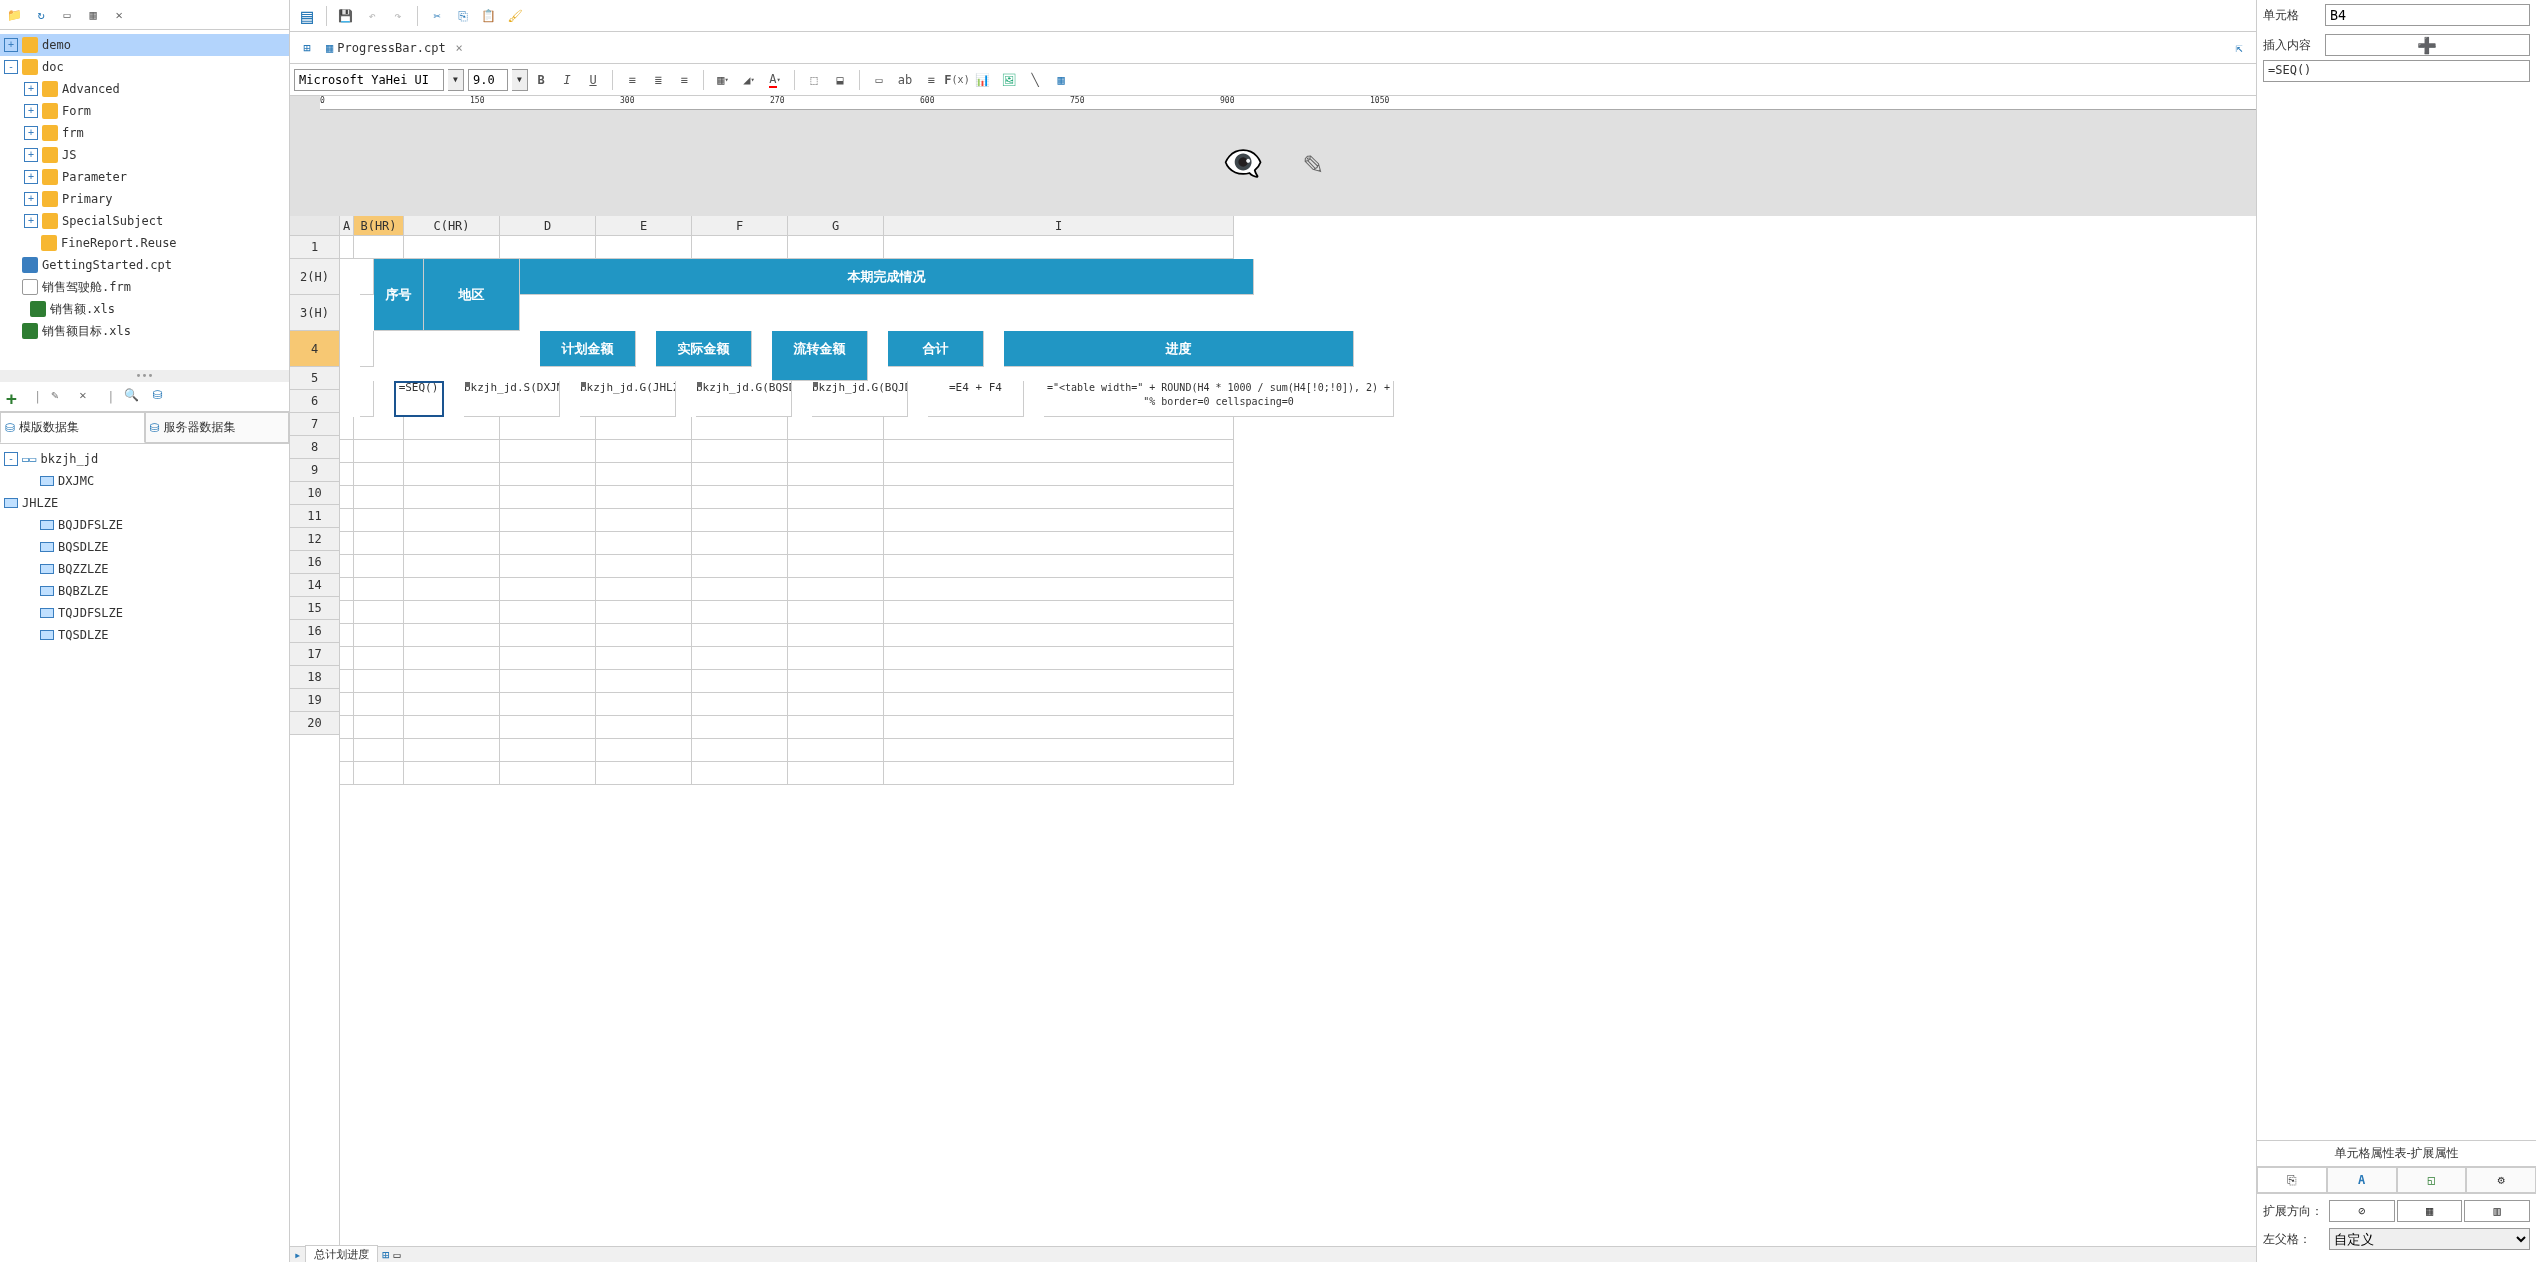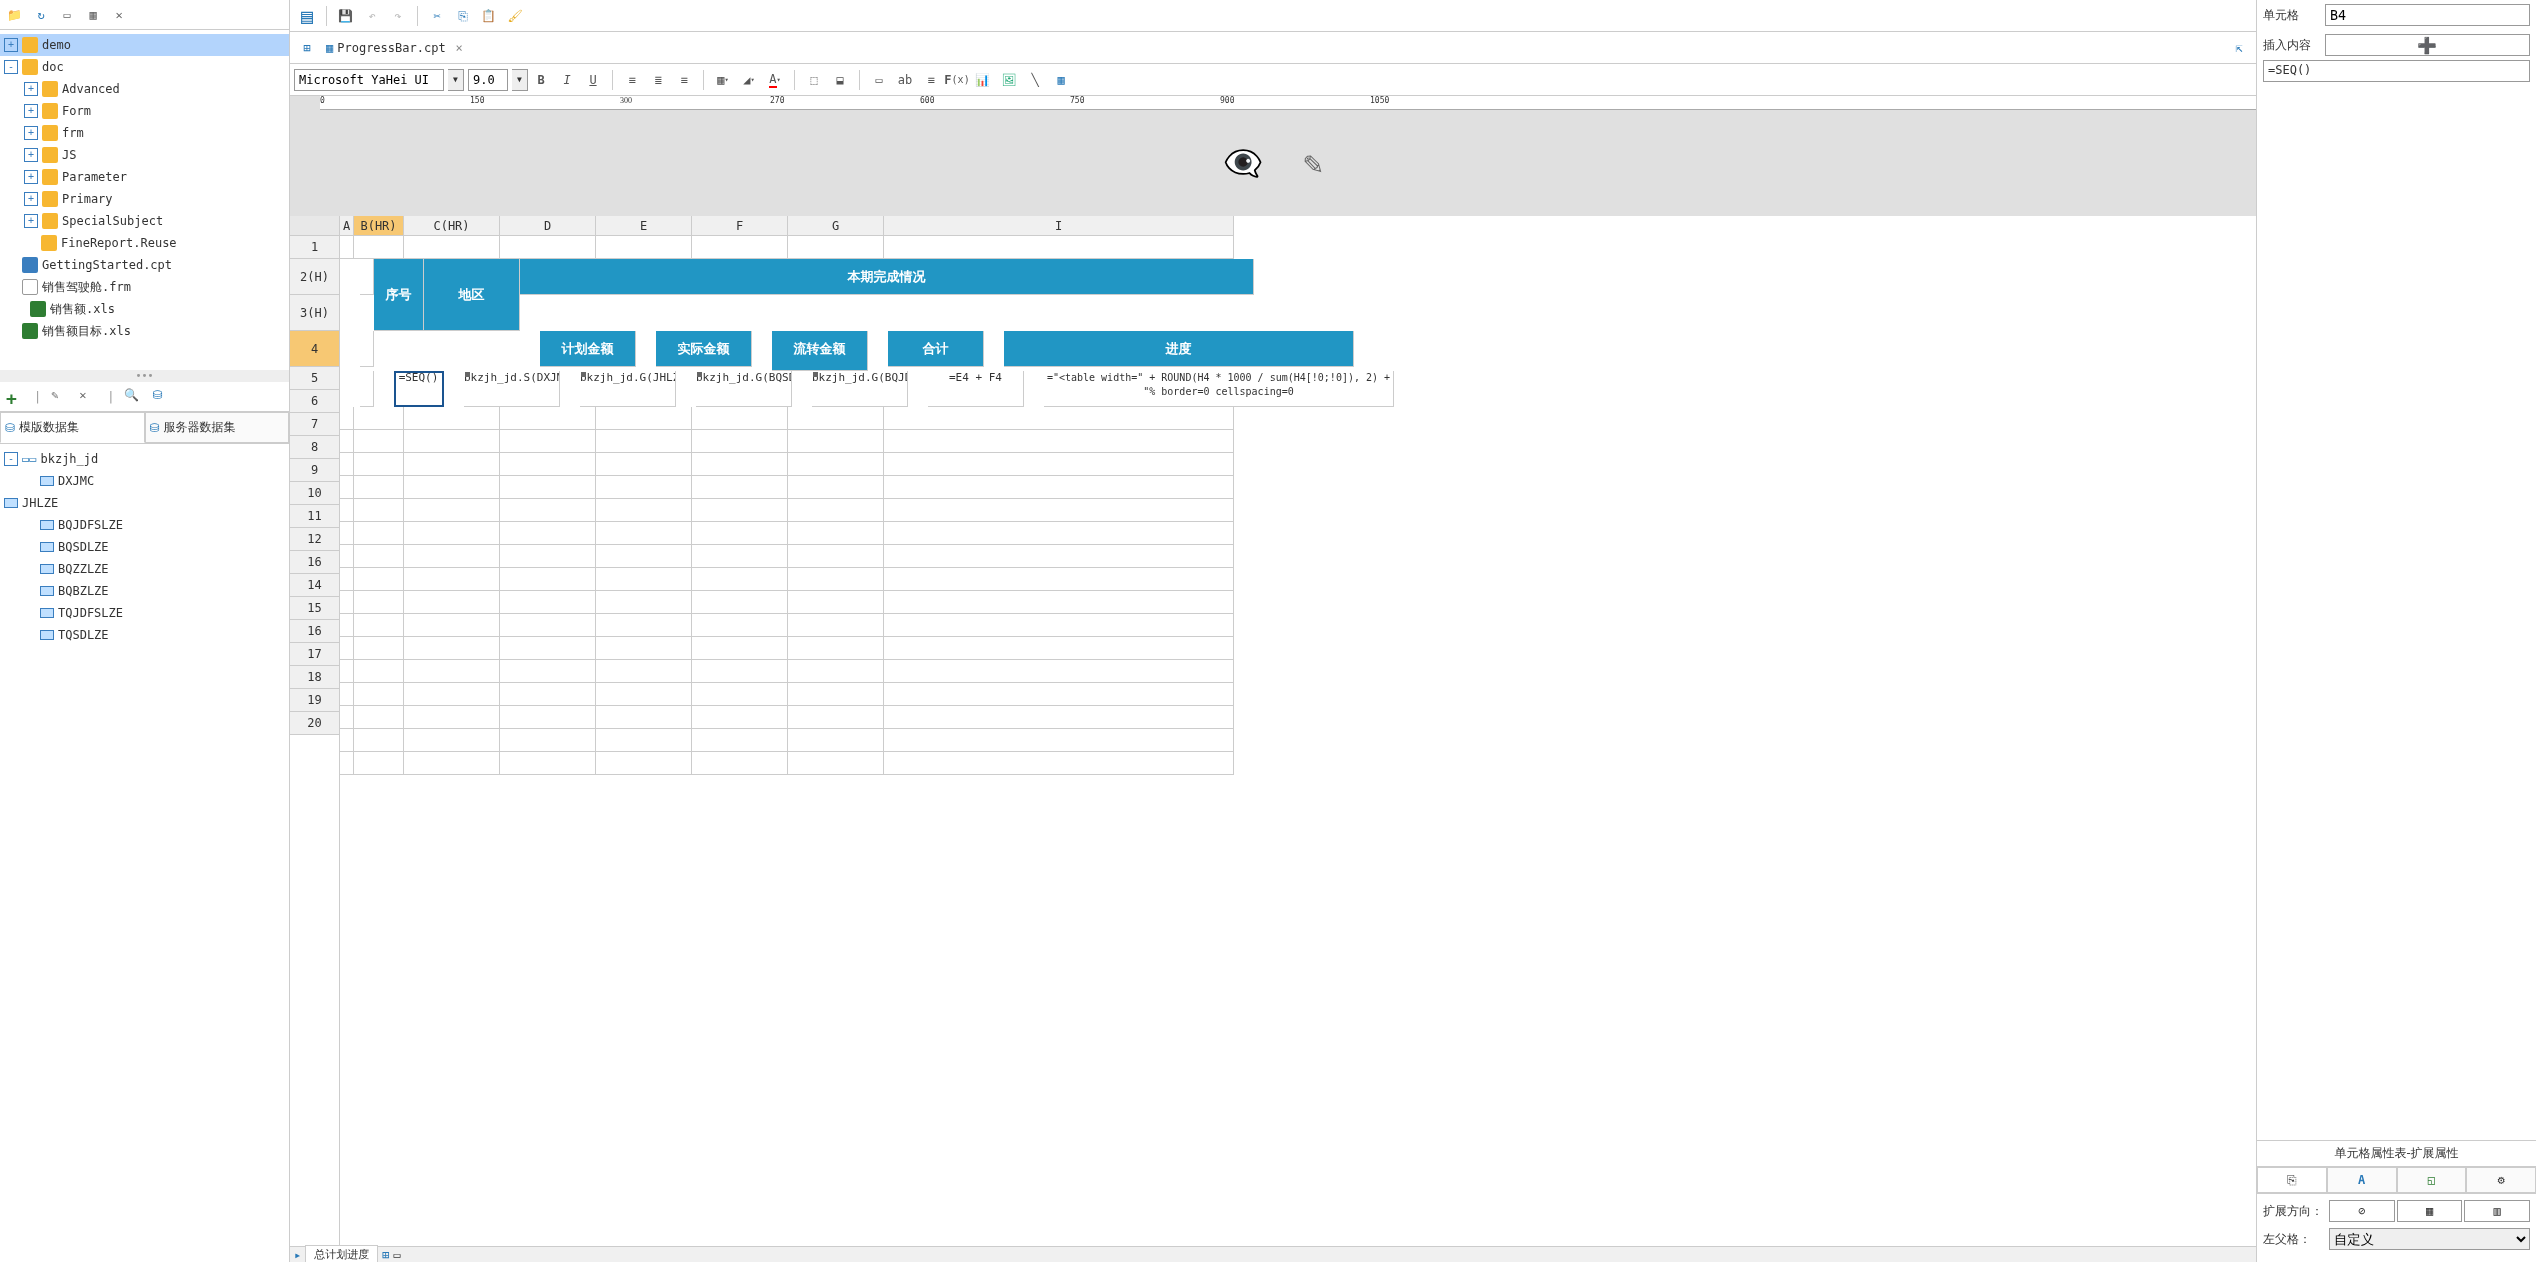--- a/index.html
+++ b/index.html
@@ -271,21 +271,21 @@
       <span class="btn" style="color:#e6a817">📊</span>
       <span class="btn" style="color:#2a7">🖼</span>
       <span class="btn">╲</span>
       <span class="btn" style="color:#2a7ab8">▦</span>
     </div>
 
     <div class="designer">
       <div class="ruler-h" id="rulerh">
           <span style="left: 0px;">0</span>
           <span style="left: 150px;">150</span>
-          <span style="left: 300px; font-family: Liberation Serif, serif;">300</span>
+          <span style="left: 300px;">300</span>
           <span style="left: 450px;">270</span>
           <span style="left: 600px;">600</span>
           <span style="left: 750px;">750</span>
           <span style="left: 900px;">900</span>
           <span style="left: 1050px;">1050</span>
           <span style="left: 1200px; margin-top: 20px;">1200</span>
         </div>
       <div class="design-hdr" style="top:14px;height:106px;position:absolute;left:0;right:0">
         <span class="big-ico">👁‍🗨</span>
         <span class="big-ico">✎</span>
@@ -340,21 +340,21 @@
               <div class="gcell tall" style="width: 14px;"></div>
               <div class="gcell hdr" style="width: 50px; height: 72px; line-height: 72px;">序号</div>
               <div class="gcell hdr" style="width: 96px; height: 72px; line-height: 72px;">地区</div>
               <div class="gcell hdr" style="width: 734px; height: 36px; line-height: 36px;">本期完成情况</div>
             </div>
             <div class="grow" style="margin-top: -36px;">
               <div class="gcell tall" style="width: 14px; margin-top: 36px;"></div>
               <div style="width: 146px; height: 36px;"></div>
               <div class="gcell hdr tall" style="width: 96px; height: 36px; line-height: 36px; margin-top: 36px;">计划金额</div>
               <div class="gcell hdr tall" style="width: 96px; height: 36px; line-height: 36px; margin-top: 36px;">实际金额</div>
-              <div class="gcell hdr tall" style="width: 96px; height: 40px; line-height: 36px; margin-top: 36px;">流转金额</div>
+              <div class="gcell hdr tall" style="width: 96px; height: 50px; line-height: 36px; margin-top: 36px;">流转金额</div>
               <div class="gcell hdr tall" style="width: 96px; height: 36px; line-height: 36px; margin-top: 36px;">合计</div>
               <div class="gcell hdr tall" style="width: 350px; height: 36px; line-height: 36px; margin-top: 36px;">进度</div>
             </div>
             <div class="grow">
               <div class="gcell tall" style="width: 14px;"></div>
               <div class="gcell tall sel" style="width: 50px;">=SEQ()</div>
               <div class="gcell tall" style="width: 96px;"><span class="mark"></span>bkzjh_jd.S(DXJMC)</div>
               <div class="gcell tall" style="width: 96px;"><span class="mark"></span>bkzjh_jd.G(JHLZE)</div>
               <div class="gcell tall" style="width: 96px;"><span class="mark"></span>bkzjh_jd.G(BQSDLZE)</div>
               <div class="gcell tall" style="width: 96px;"><span class="mark"></span>bkzjh_jd.G(BQJDFSLZE)</div>

